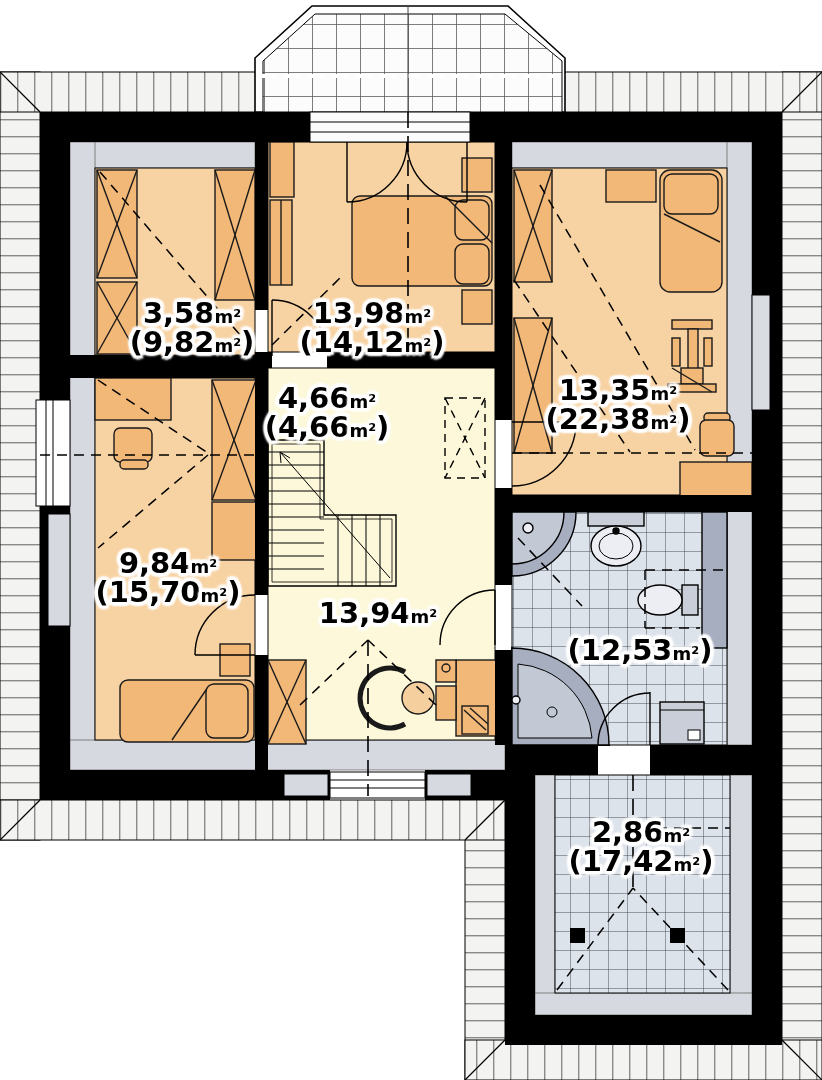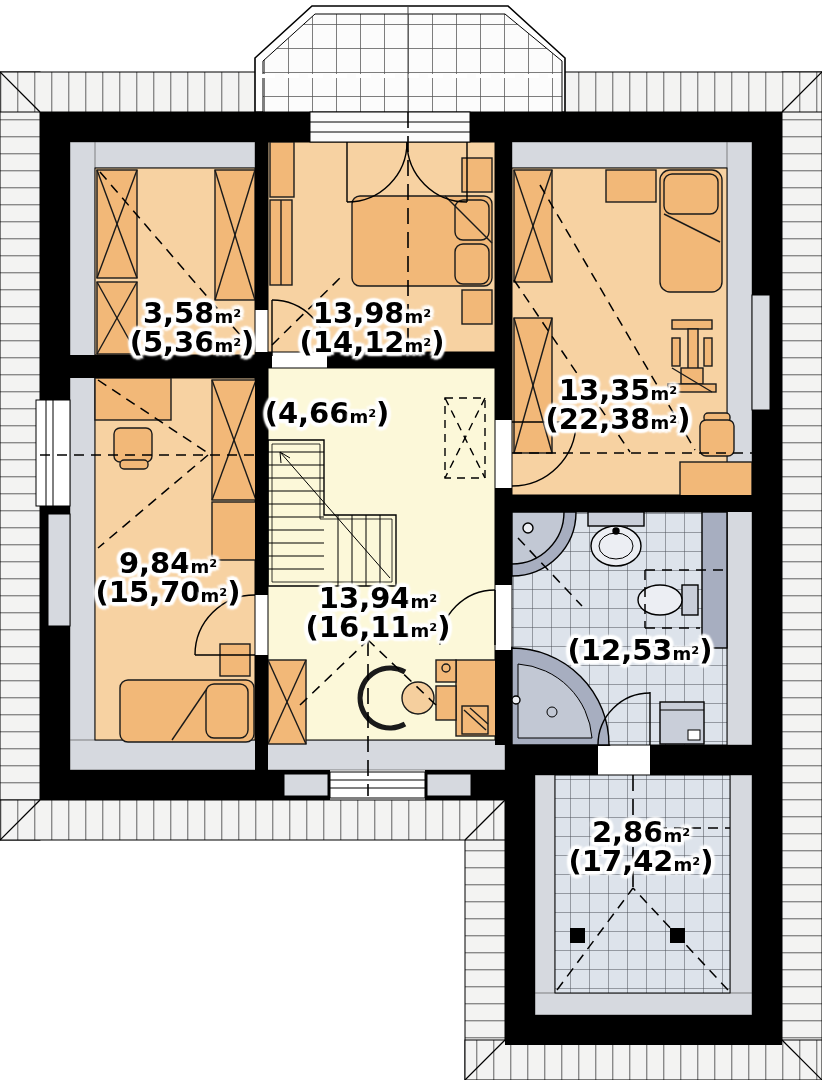--- a/index.html
+++ b/index.html
@@ -344,40 +344,40 @@
   </g>
   <g stroke="#000" stroke-width="1.6" stroke-dasharray="16 8" fill="none">
     <line x1="408" y1="112" x2="408" y2="352"></line>
     <line x1="368" y1="640" x2="368" y2="796"></line>
     <line x1="633" y1="775" x2="633" y2="888"></line>
   </g>
 </svg>
 
   <div class="room-label" style="left:192px;top:328px">
     <div><span class="num">3,58</span><span class="unit">m²</span></div>
-    <div><span class="num">(5,36</span><span class="unit">m²</span><span class="num">)</span></div>
+    <div><span class="num">(9,82</span><span class="unit">m²</span><span class="num">)</span></div>
   </div>
   <div class="room-label" style="left:372px;top:328px">
     <div><span class="num">13,98</span><span class="unit">m²</span></div>
     <div><span class="num">(14,12</span><span class="unit">m²</span><span class="num">)</span></div>
   </div>
   <div class="room-label" style="left:327px;top:413px">
+    <div><span class="num">4,66</span><span class="unit">m²</span></div>
     <div><span class="num">(4,66</span><span class="unit">m²</span><span class="num">)</span></div>
   </div>
   <div class="room-label" style="left:618px;top:405px">
     <div><span class="num">13,35</span><span class="unit">m²</span></div>
     <div><span class="num">(22,38</span><span class="unit">m²</span><span class="num">)</span></div>
   </div>
   <div class="room-label" style="left:168px;top:578px">
     <div><span class="num">9,84</span><span class="unit">m²</span></div>
     <div><span class="num">(15,70</span><span class="unit">m²</span><span class="num">)</span></div>
   </div>
   <div class="room-label" style="left:378px;top:613px">
     <div><span class="num">13,94</span><span class="unit">m²</span></div>
-    <div><span class="num">(16,11</span><span class="unit">m²</span><span class="num">)</span></div>
   </div>
   <div class="room-label" style="left:640px;top:650px">
     <div><span class="num">(12,53</span><span class="unit">m²</span><span class="num">)</span></div>
   </div>
   <div class="room-label" style="left:641px;top:847px">
     <div><span class="num">2,86</span><span class="unit">m²</span></div>
     <div><span class="num">(17,42</span><span class="unit">m²</span><span class="num">)</span></div>
   </div>
 
 </div>

